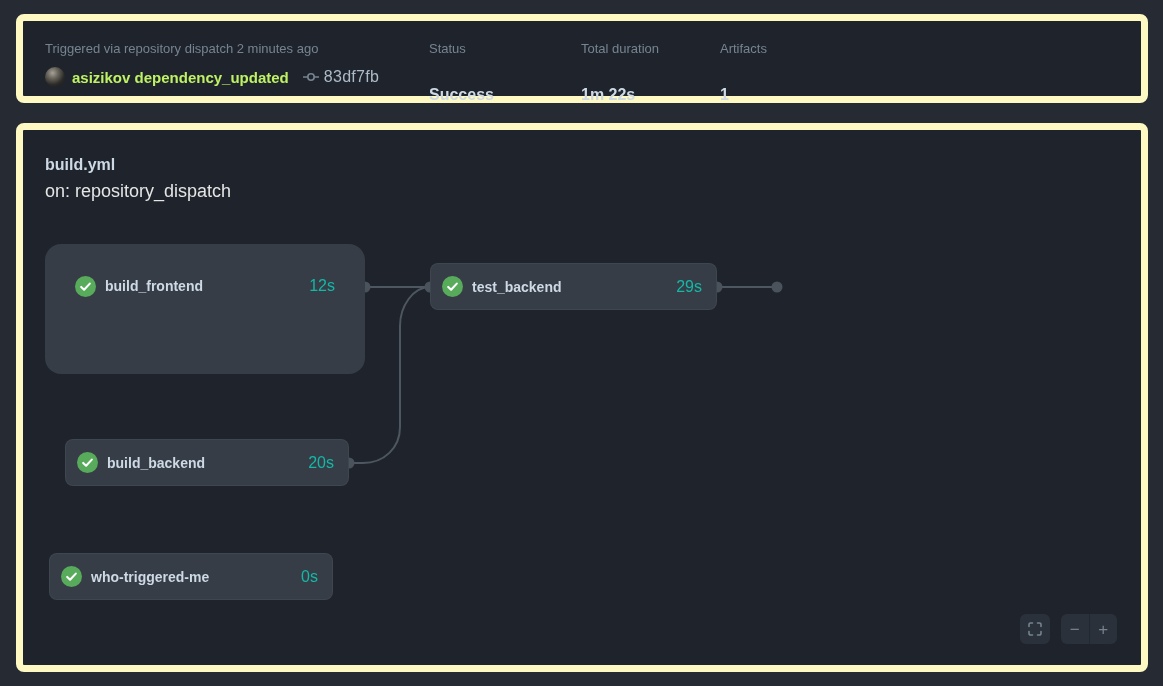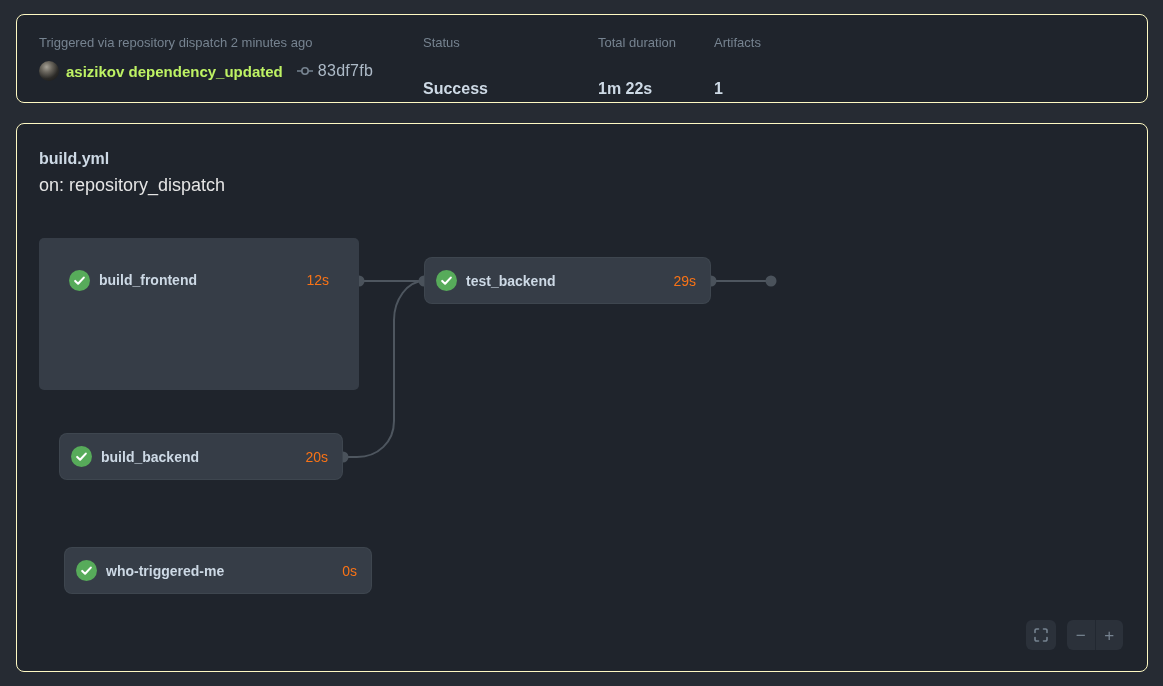--- a/index.html
+++ b/index.html
@@ -7,75 +7,75 @@
   body {
     background:#262b33;
     font-family:"Liberation Sans","DejaVu Sans",sans-serif;
     color:#cdd9e5;
     position:relative;
     overflow:hidden;
   }
   .panel {
     position:absolute;
     background:#1f242c;
-    border:1px solid #fef9c3;
+    border:7px solid #fef9c3;
     border-radius:8px;
   }
   #summary-panel { left:16px; top:14px; width:1132px; height:89px; }
   #graph-panel   { left:16px; top:123px; width:1132px; height:549px; }
 
   
   .sum-col { position:absolute; top:20px; }
   .sum-label { font-size:13px; color:#768390; line-height:16px; }
   .sum-value { font-size:16px; font-weight:700; color:#cdd9e5; margin-top:28px; line-height:20px; }
   #col-trigger   { left:22px; }
   #col-status    { left:406px; }
-  #col-duration  { left:581px; }
+  #col-duration  { left:558px; }
   #col-artifacts { left:697px; }
   .actor-row { display:flex; align-items:center; margin-top:9px; height:22px; }
   .avatar {
     width:20px; height:20px; border-radius:50%;
     background:radial-gradient(circle at 38% 30%, #a6a298 0%, #6b675e 28%, #2c2b28 62%, #141414 100%);
     margin-right:7px; flex:none;
   }
   .actor-name { font-size:15px; font-weight:700; color:#bef264; white-space:pre; }
   .commit-ref { display:flex; align-items:center; margin-left:14px; }
   .commit-icon { display:inline-flex; margin-right:5px; }
   .sha { font-size:16px; color:#adbac7; letter-spacing:.3px; }
 
   
   .wf-title { position:absolute; left:22px; top:26px; font-size:16px; font-weight:700; color:#cdd9e5; }
   .wf-on    { position:absolute; left:22px; top:51px; font-size:18px; color:#e5e5e5; }
 
   
   #edges { position:absolute; left:0; top:0; pointer-events:none; }
   .job-group {
-    position:absolute; left:22px; top:114px; width:320px; height:152px;
-    background:#363d47; border-radius:5px;
+    position:absolute; left:22px; top:114px; width:320px; height:130px;
+    background:#363d47; border-radius:16px;
   }
   .group-row {
     position:absolute; left:30px; right:30px; height:24px;
     display:flex; align-items:center;
   }
   .group-row.r1 { top:30px; }
   .group-row.r2 { top:79px; }
   .job-node {
     position:absolute; height:47px;
     background:#363d47; border:1px solid rgba(205,217,229,0.06); border-radius:8px;
     display:flex; align-items:center;
     padding:0 14px 0 11px;
     cursor:pointer;
   }
   #node-test     { left:407px; top:133px; width:287px; }
   #node-deploy   { left:754px; top:133px; width:285px; }
   #node-backend  { left:42px;  top:309px; width:284px; }
-  #node-who      { left:47px;  top:423px; width:308px; }
+  #node-who      { left:26px;  top:423px; width:284px; }
   .check { flex:none; display:inline-flex; margin-right:9px; }
   .job-name { font-size:14px; font-weight:700; color:#cdd9e5; white-space:pre; }
-  .job-time { margin-left:auto; font-size:14px; color:#f97316; padding-left:8px; }
+  .job-time { margin-left:auto; font-size:16px; color:#14b8a6; padding-left:8px; }
 
   
   .ctrl-btn {
     position:absolute; bottom:21px; height:30px;
     background:#2b313a; border:none; border-radius:6px;
     display:flex; align-items:center; justify-content:center;
     color:#768390; cursor:pointer;
   }
   #btn-fullscreen { right:91px; width:30px; }
   #zoom-group {

